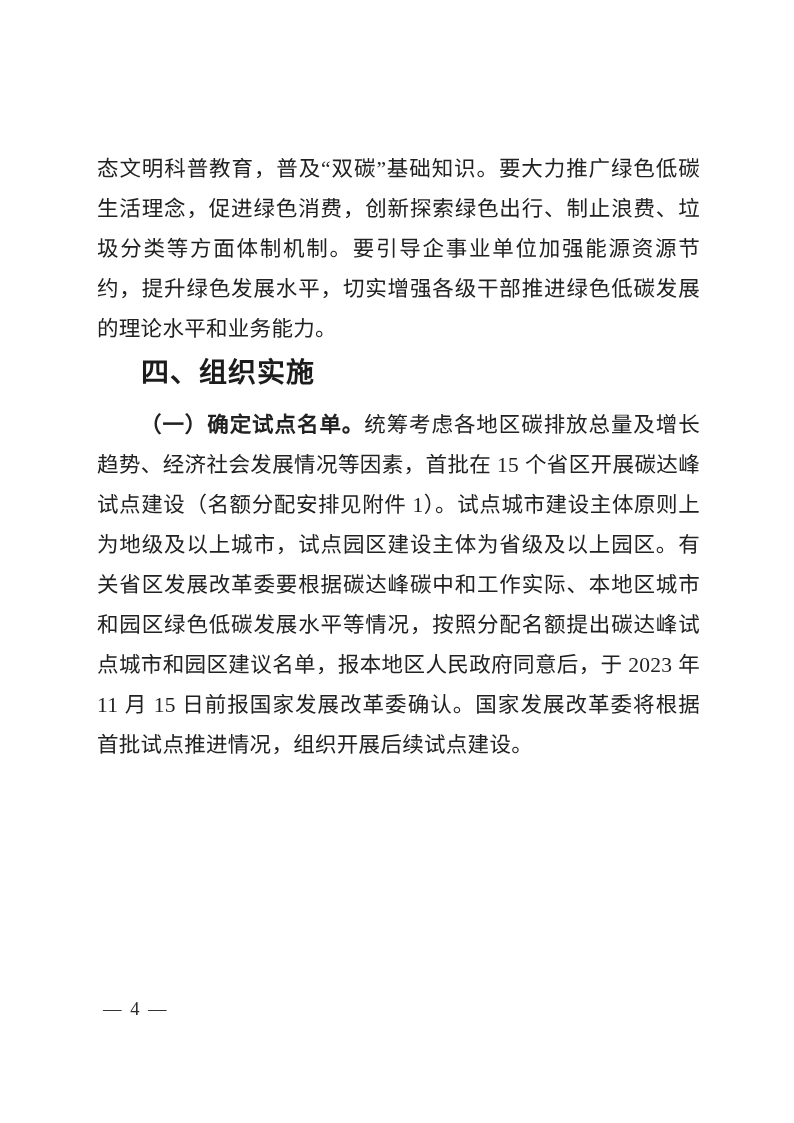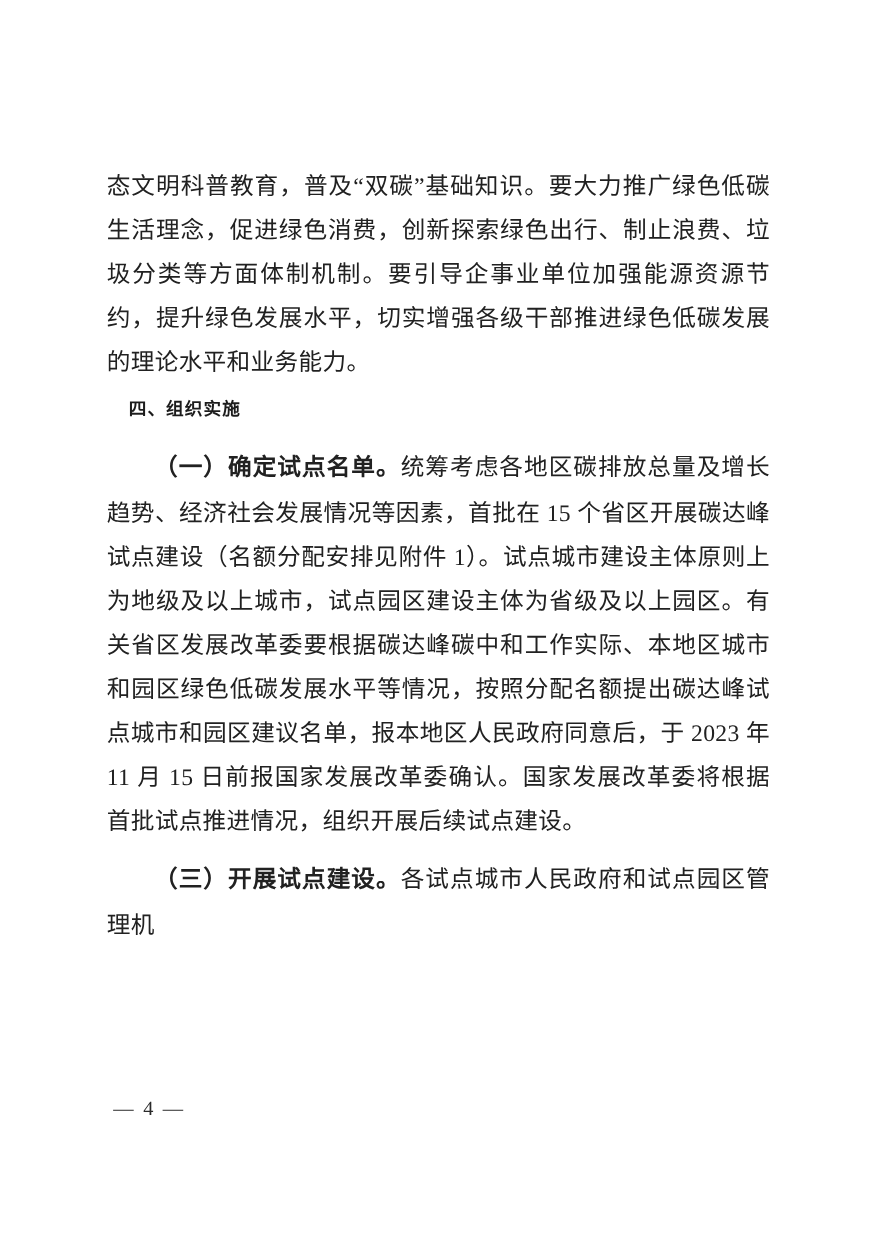--- a/index.html
+++ b/index.html
@@ -29,27 +29,26 @@
     text-align: justify;
     text-justify: inter-ideograph;
     letter-spacing: 0.3px;
     word-break: break-all;
   }
   .para.indent {
     text-indent: 2em;
   }
   .para .lead {
     font-weight: 700;
-    font-family: Liberation Mono, monospace;
   }
   .section-heading {
     margin: -8px 0 0 0;
     font-family: "Liberation Sans", "DejaVu Sans", sans-serif;
     font-weight: 700;
-    font-size: 16px;
+    font-size: 28px;
     line-height: 40px;
     text-indent: 2em;
     color: #1c1c1c;
     letter-spacing: 1px;
   }
   .page-number {
     position: absolute;
     left: 103px;
     top: 997px;
     font-size: 18.5px;
@@ -65,18 +64,17 @@
 <div class="page">
   <div class="content">
 
     <p class="para"><span>态文明科普教育，普及“双碳”基础知识。要大力推广绿色低碳生活理念，促进绿色消费，创新探索绿色出行、制止浪费、垃圾分类等方面体制机制。要引导企事业单位加强能源资源节约，提升绿色发展水平，切实增强各级干部推进绿色低碳发展的理论水平和业务能力。</span></p>
 
     <h2 class="section-heading">四、组织实施</h2>
 
     <p class="para indent"><span class="lead">（一）确定试点名单。</span><span>统筹考虑各地区碳排放总量及增长趋势、经济社会发展情况等因素，首批在 15 个省区开展碳达峰试点建设（名额分配安排见附件 1）。试点城市建设主体原则上为地级及以上城市，试点园区建设主体为省级及以上园区。有关省区发展改革委要根据碳达峰碳中和工作实际、本地区城市和园区绿色低碳发展水平等情况，按照分配名额提出碳达峰试点城市和园区建议名单，报本地区人民政府同意后，于 2023 年 11 月 15 日前报国家发展改革委确认。国家发展改革委将根据首批试点推进情况，组织开展后续试点建设。</span></p>
 
 
-    <p class="para indent"><span class="lead">（三）开展试点建设。</span><span>各试点城市人民政府和试点园区管理机</span></p>
 
   </div>
 
   <div class="page-number">— 4 —</div>
 </div>
 
 </body></html>

